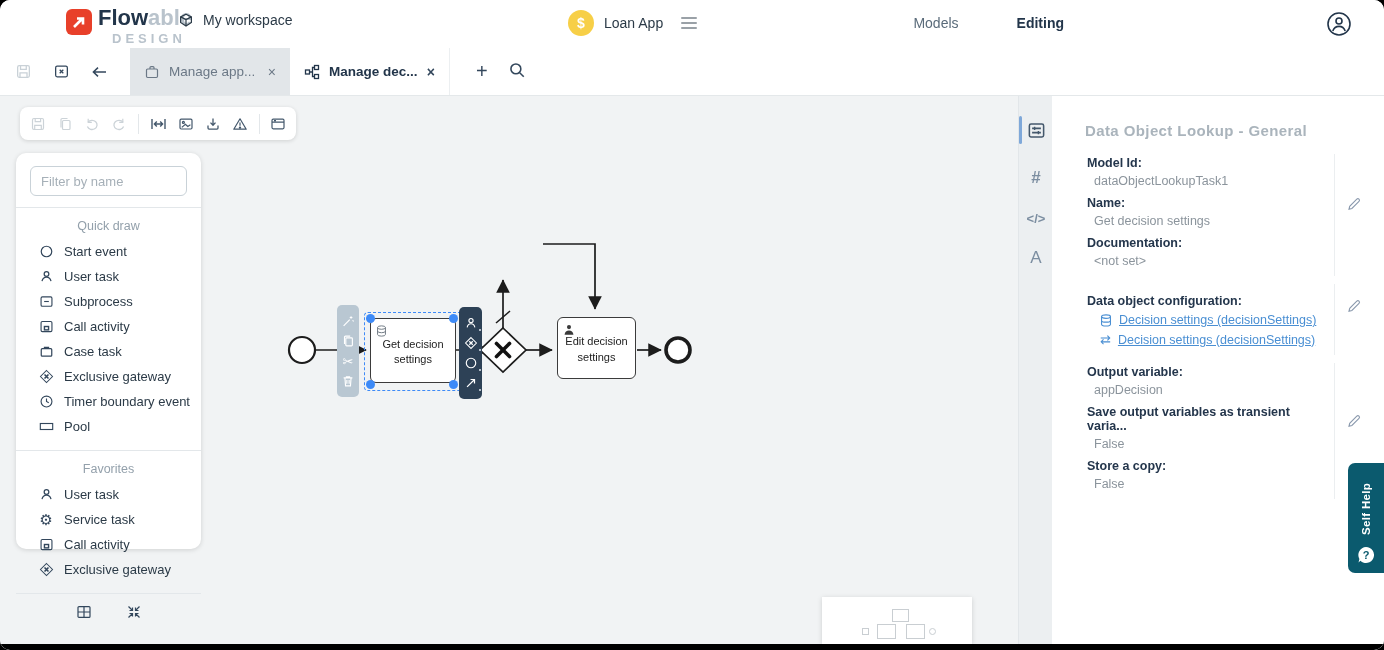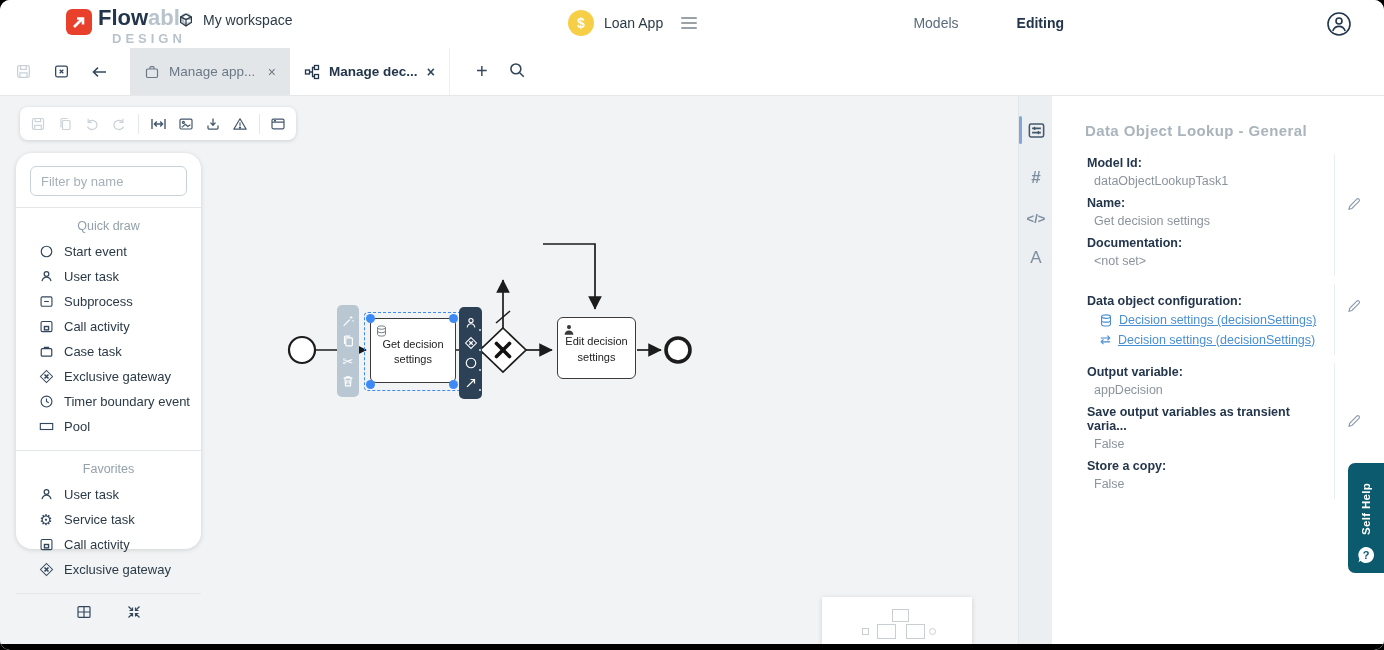--- a/index.html
+++ b/index.html
@@ -46,21 +46,21 @@
   .bottom-black{position:absolute;left:0;right:0;bottom:0;height:6px;background:#000;z-index:60;}
 
   
   .cv-toolbar{position:absolute;left:20px;top:11px;width:276px;height:33px;background:#fff;border-radius:8px;
               box-shadow:0 1px 4px rgba(0,0,0,.14);display:flex;align-items:center;padding:0 10px;gap:11px;box-sizing:border-box;z-index:6;}
   .cv-ic{width:19px;height:19px;display:flex;align-items:center;justify-content:center;color:#44586c;font-size:15px;}
   .cv-ic.disabled{color:#ccd3d8;}
   .cv-sep{width:1px;height:20px;background:#e3e7ea;}
 
   
-  .palette{position:absolute;left:16px;top:57px;width:185px;height:396px;background:#fff;border-radius:16px;
+  .palette{position:absolute;left:16px;top:57px;width:185px;height:396px;background:#fff;border-radius:10px;
            box-shadow:0 1px 5px rgba(0,0,0,.14);z-index:6;padding:13px 0 4px;box-sizing:border-box;font-size:13px;}
   .filter-wrap{padding:0 14px;}
   .filter-input{width:100%;height:30px;border:1px solid #c9d2d8;border-radius:6px;padding:0 10px;box-sizing:border-box;
                 font-size:13px;font-family:"Liberation Sans",sans-serif;color:#2b3a47;outline:none;}
   .filter-input::placeholder{color:#a6b0b8;}
   .pal-div{height:1px;background:#e3e7ea;margin:11px 0;}
   .pal-title{text-align:center;color:#93a0ab;font-size:12.5px;margin:2px 0 6px;}
   .pal-item{display:flex;align-items:center;gap:10px;height:25px;padding:0 0 0 22px;color:#2b3a47;cursor:pointer;}
   .pal-ic{width:16px;height:16px;display:flex;align-items:center;justify-content:center;color:#33475c;flex:0 0 16px;}
   .pal-foot{display:flex;justify-content:center;gap:34px;padding:6px 0 4px;color:#33475c;}

